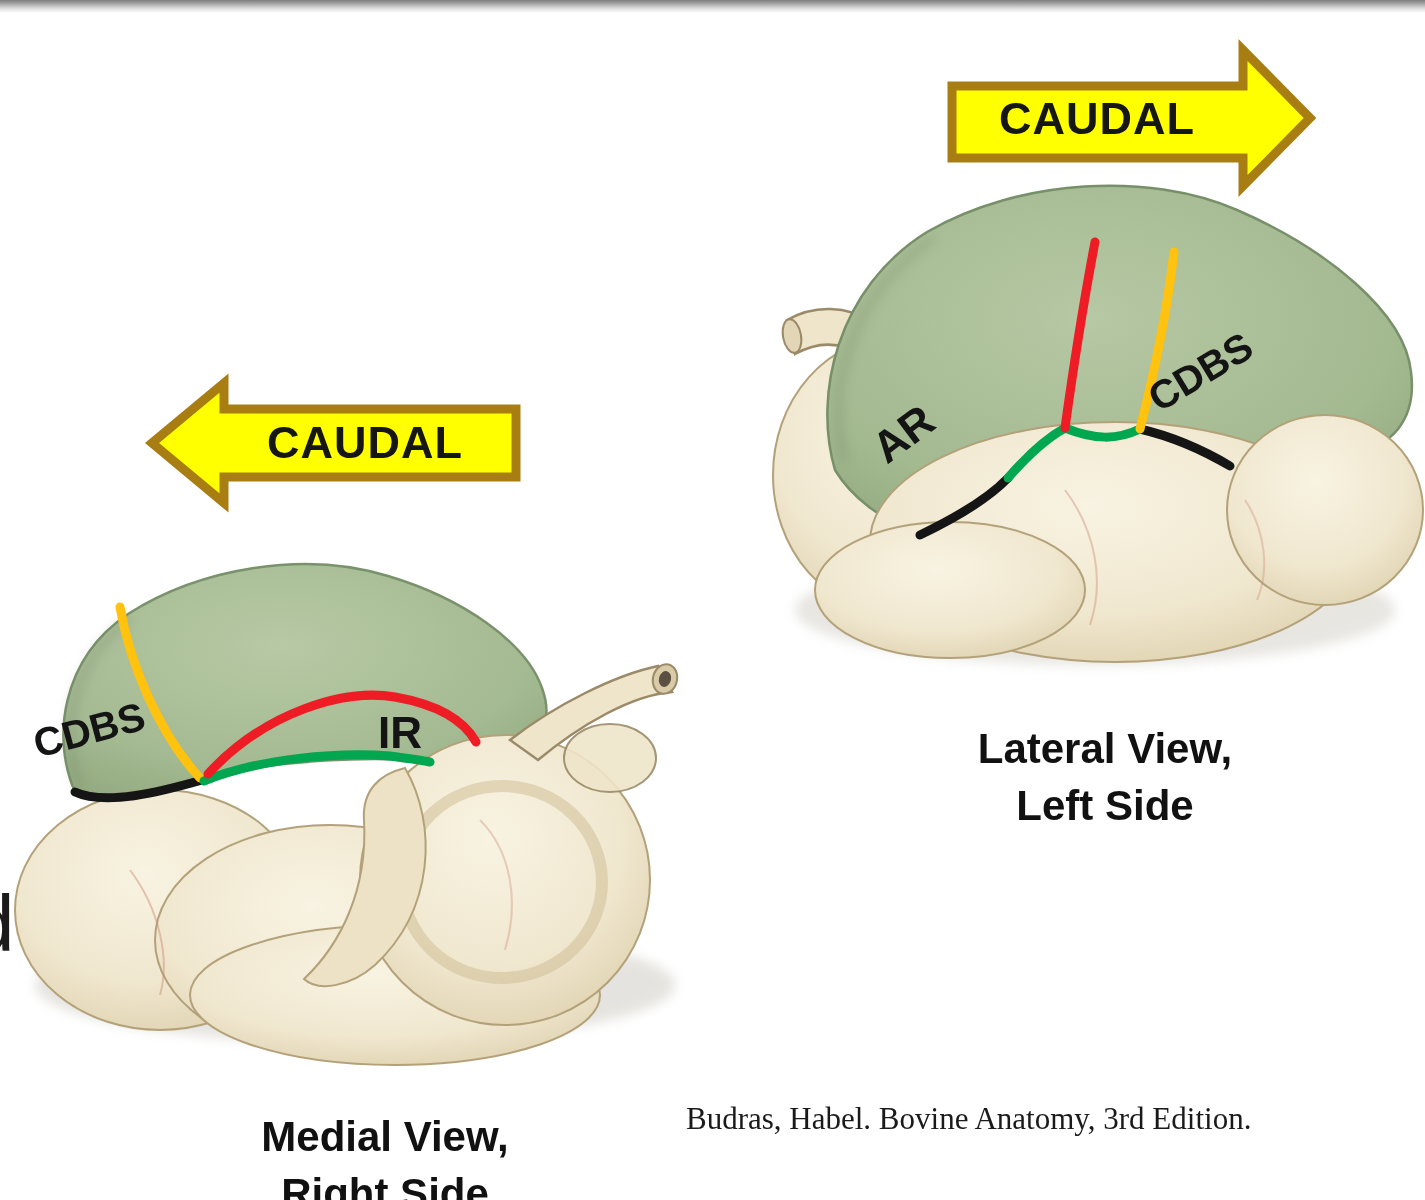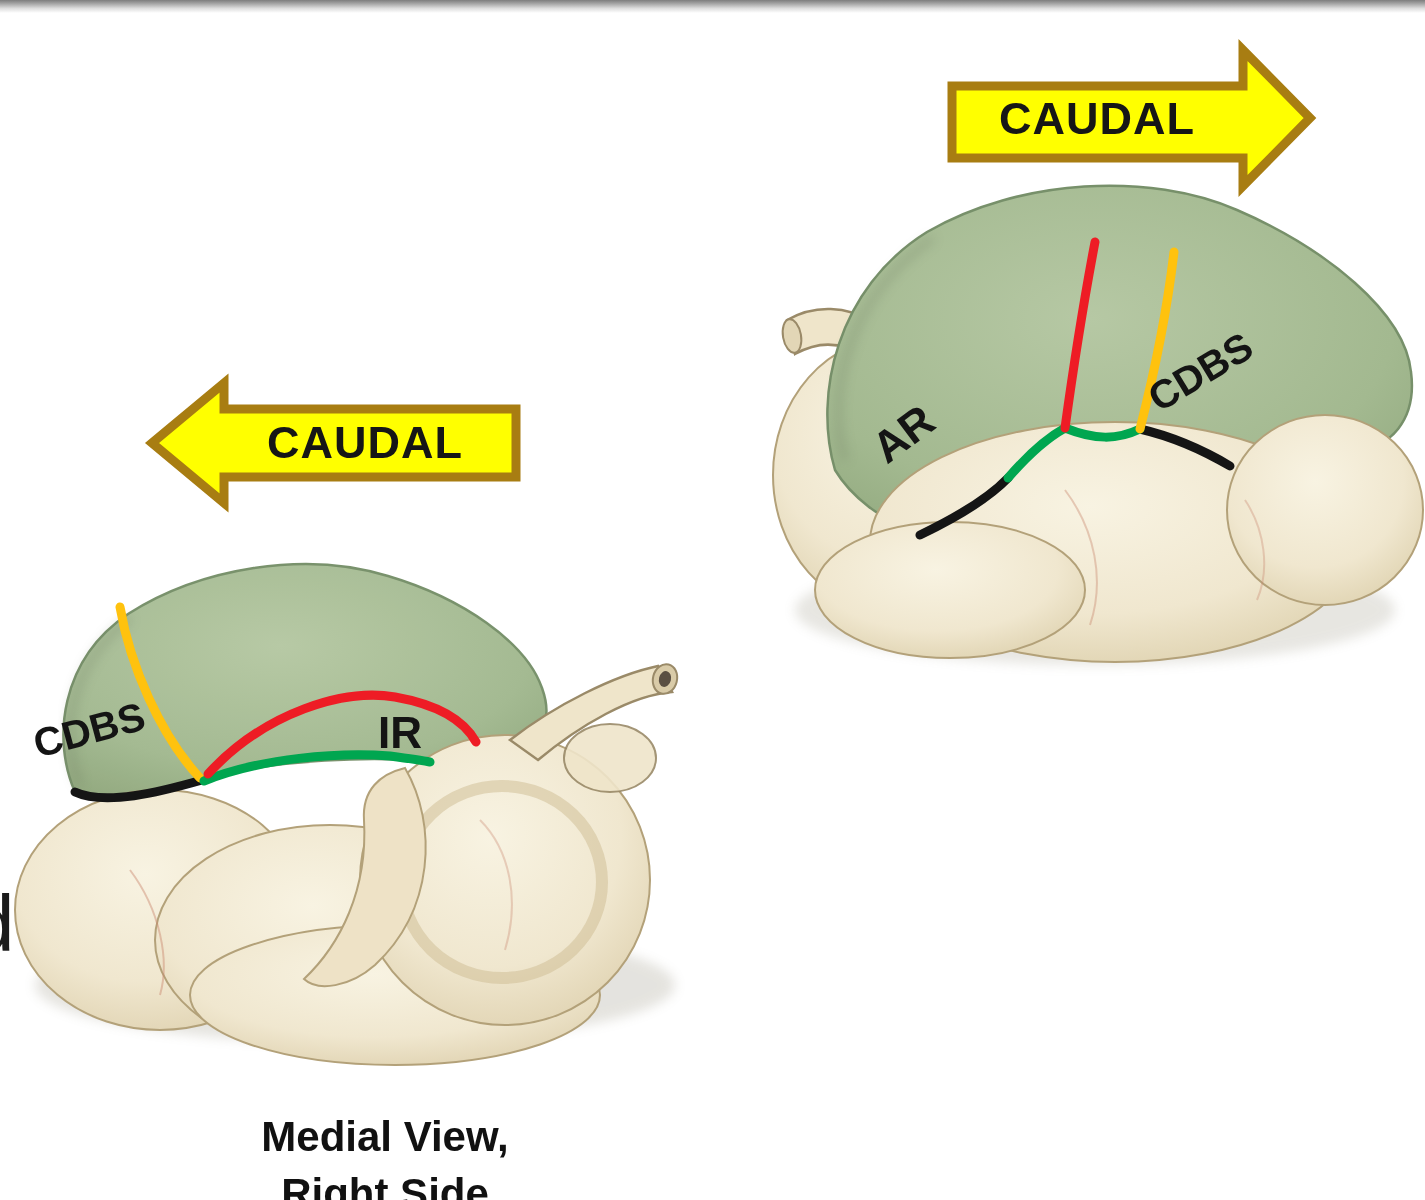--- a/index.html
+++ b/index.html
@@ -161,17 +161,22 @@
 
     <text class="fig-label" x="122" y="295" font-size="44" transform="rotate(-37 122 295)">AR</text>
     <text class="fig-label" x="394" y="243" font-size="40" transform="rotate(-31 394 243)">CDBS</text>
   </svg>
 
   <div class="caption caption-left">
     <div>Medial View,</div>
     <div>Right Side</div>
   </div>
 
+  <div class="caption caption-right">
+    <div>Lateral View,</div>
+    <div>Left Side</div>
+  </div>
 
   <div class="citation">
+    <div>Budras, Habel. Bovine Anatomy, 3rd Edition.</div>
   </div>
 
 </div>
 
 </body></html>

